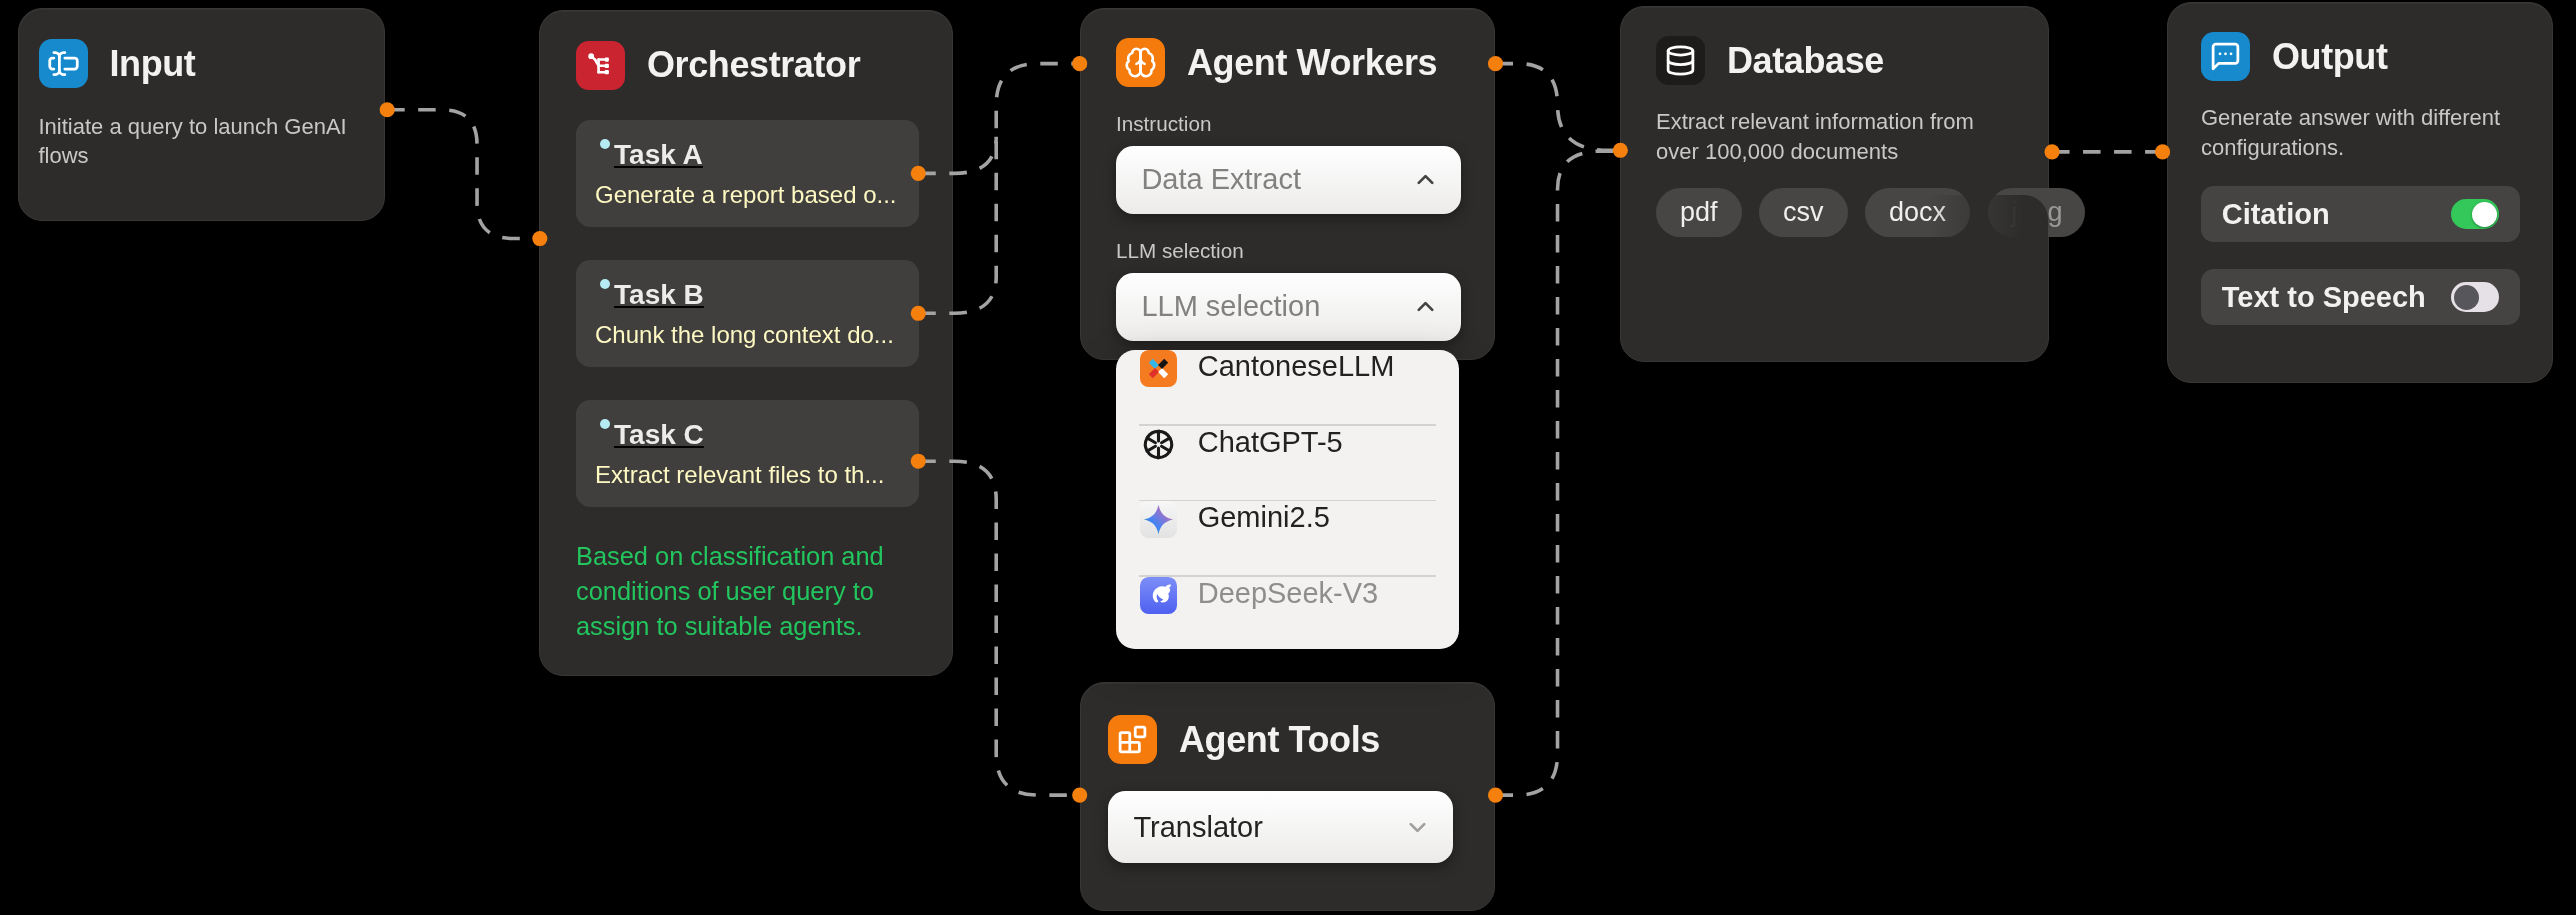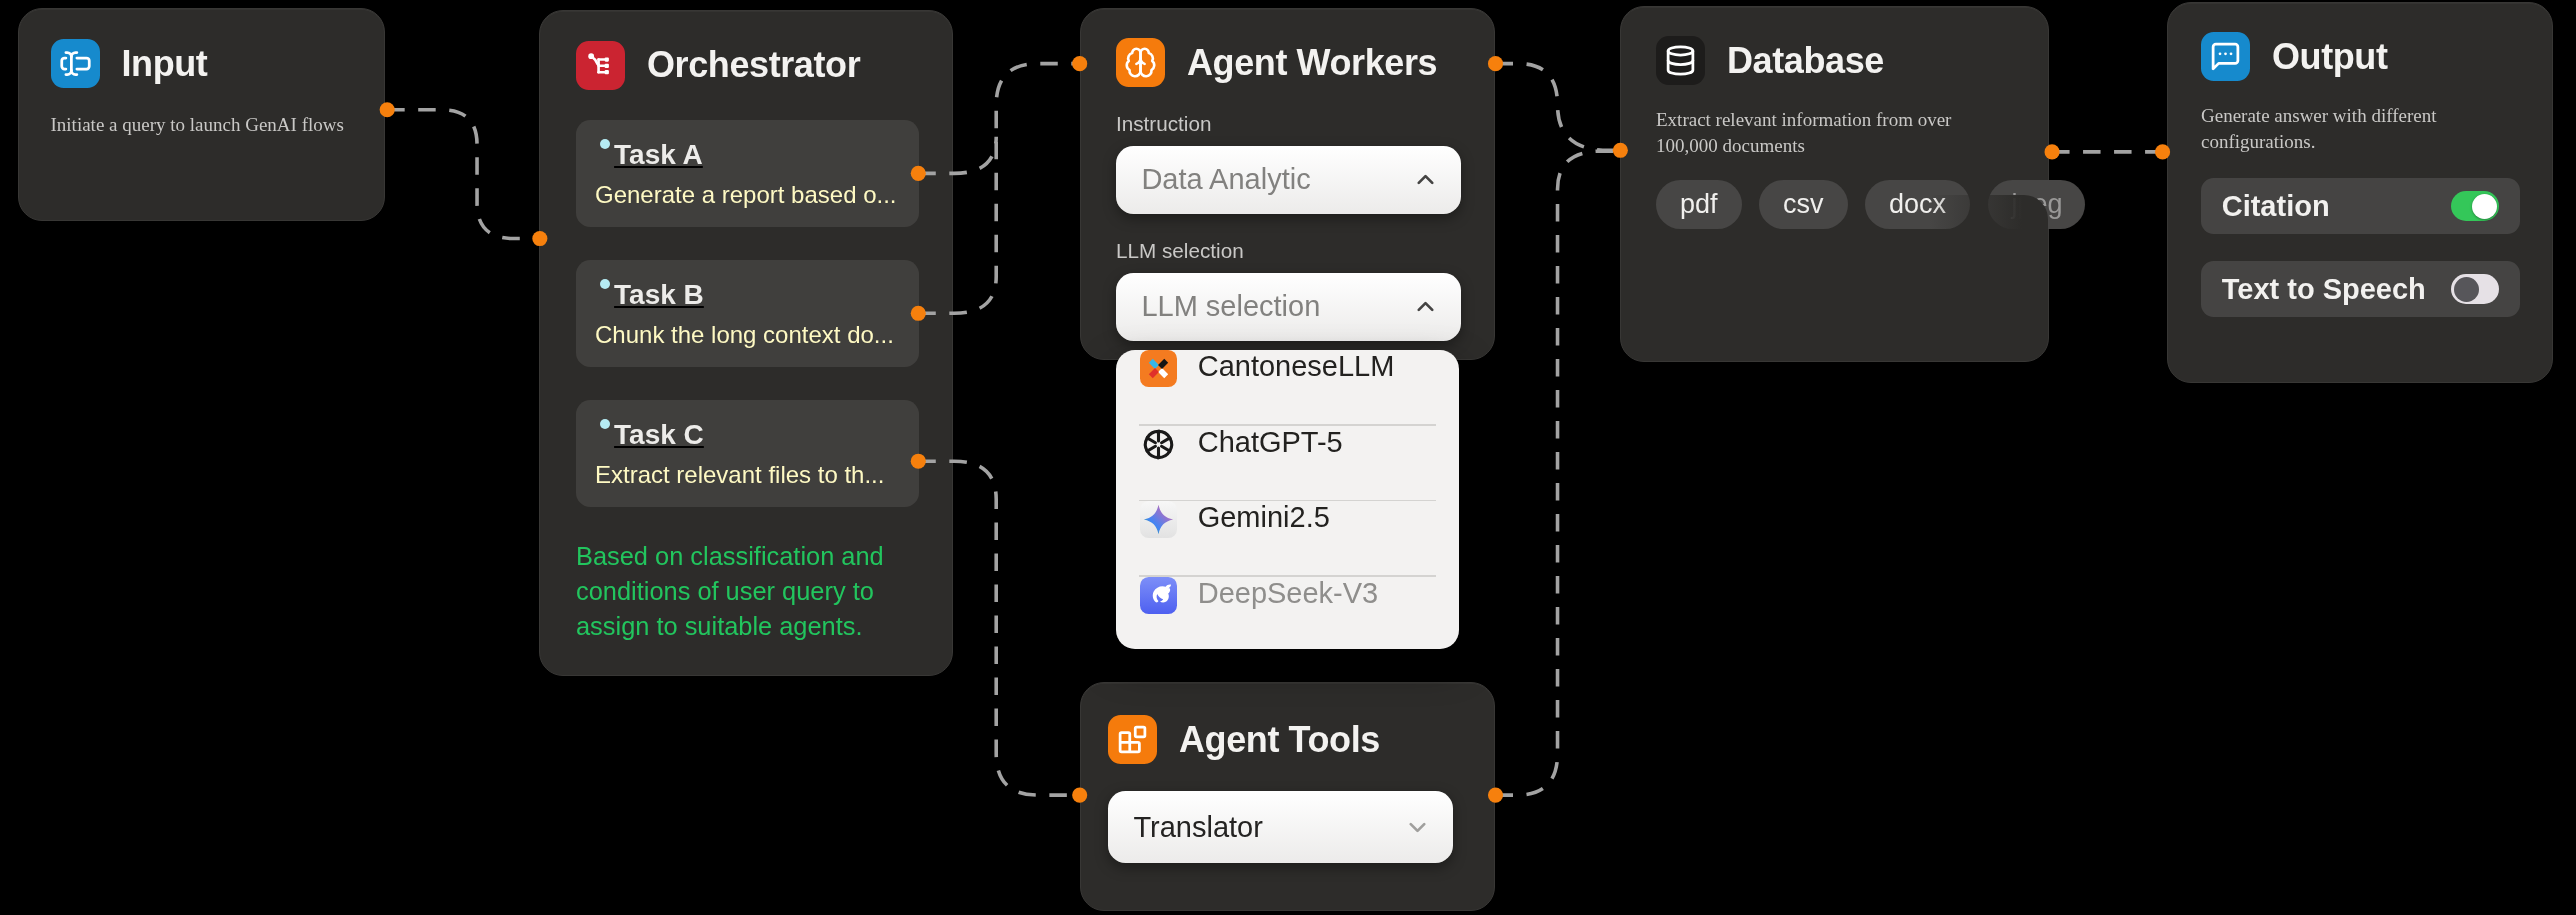--- a/index.html
+++ b/index.html
@@ -14,24 +14,24 @@
   body{font-family:"Liberation Sans",sans-serif;}
   #canvas{position:relative;width:2576px;height:916px;background:var(--canvas-bg);overflow:hidden;}
 
   .node{position:absolute;background:var(--node-bg);border-radius:24px;
         box-shadow:0 19px 48px rgba(0,0,0,.65), inset 0 0.8px 0 rgba(255,255,255,.05);
         border:0.8px solid #383735;z-index:1;}
   .hdr{display:flex;align-items:center;gap:22px;}
   .tile{width:49px;height:49px;border-radius:12.7px;display:flex;align-items:center;justify-content:center;flex:0 0 auto;}
   .tile svg{width:33px;height:33px;}
   .title{font-size:36px;font-weight:700;color:#f3f2f0;letter-spacing:-0.4px;white-space:nowrap;}
-  .desc{font-size:19px;line-height:1.34;color:#c9c8c6;font-family:Liberation Serif, serif;}
-
-  
-  #node-input{left:17.5px;top:8px;width:367px;height:213px;padding:30px 32px;}
+  .desc{font-size:22px;line-height:1.34;color:#c9c8c6;}
+
+  
+  #node-input{left:17.5px;top:8px;width:367px;height:213px;padding:30px 20px;}
   #node-input .desc{margin-top:24px;max-width:318px;}
 
   
   #node-orchestrator{left:539px;top:9.5px;width:414px;height:666px;padding:30px 36px;}
   .task-card{margin-top:0;width:343px;height:107px;background:var(--card-bg);border-radius:14.3px;padding:19px 19px;}
   .task-card + .task-card{margin-top:33px;}
   .task-stack{margin-top:30px;}
   .task-title-row{display:flex;gap:4px;padding-left:4.8px;text-decoration:underline;}
   .task-bullet{width:10.3px;height:10.3px;border-radius:50%;background:var(--task-bullet);flex:0 0 auto;}
   .task-title{font-size:28px;font-weight:700;color:#edecea;}
@@ -166,21 +166,21 @@
           <path d="M12 5a3 3 0 1 0-5.997.125 4 4 0 0 0-2.526 5.77 4 4 0 0 0 .556 6.588A4 4 0 1 0 12 18Z"></path>
           <path d="M12 5a3 3 0 1 1 5.997.125 4 4 0 0 1 2.526 5.77 4 4 0 0 1-.556 6.588A4 4 0 1 1 12 18Z"></path>
           <path d="M15 13a4.5 4.5 0 0 1-3-4 4.5 4.5 0 0 1-3 4"></path>
         </svg>
       </div>
       <div class="title">Agent Workers</div>
     </div>
 
     <div class="field-label">Instruction</div>
     <div class="select">
-      <span class="val">Data Analytic</span>
+      <span class="val">Data Extract</span>
       <svg viewBox="0 0 24 24" fill="none" stroke="#454443" stroke-width="2.4" stroke-linecap="round" stroke-linejoin="round">
           <path d="M6 15l6-6 6 6"></path>
         </svg>
     </div>
 
     <div class="field-label">LLM selection</div>
     <div class="select">
       <span class="val">LLM selection</span>
       <svg viewBox="0 0 24 24" fill="none" stroke="#454443" stroke-width="2.4" stroke-linecap="round" stroke-linejoin="round">
           <path d="M6 15l6-6 6 6"></path>

